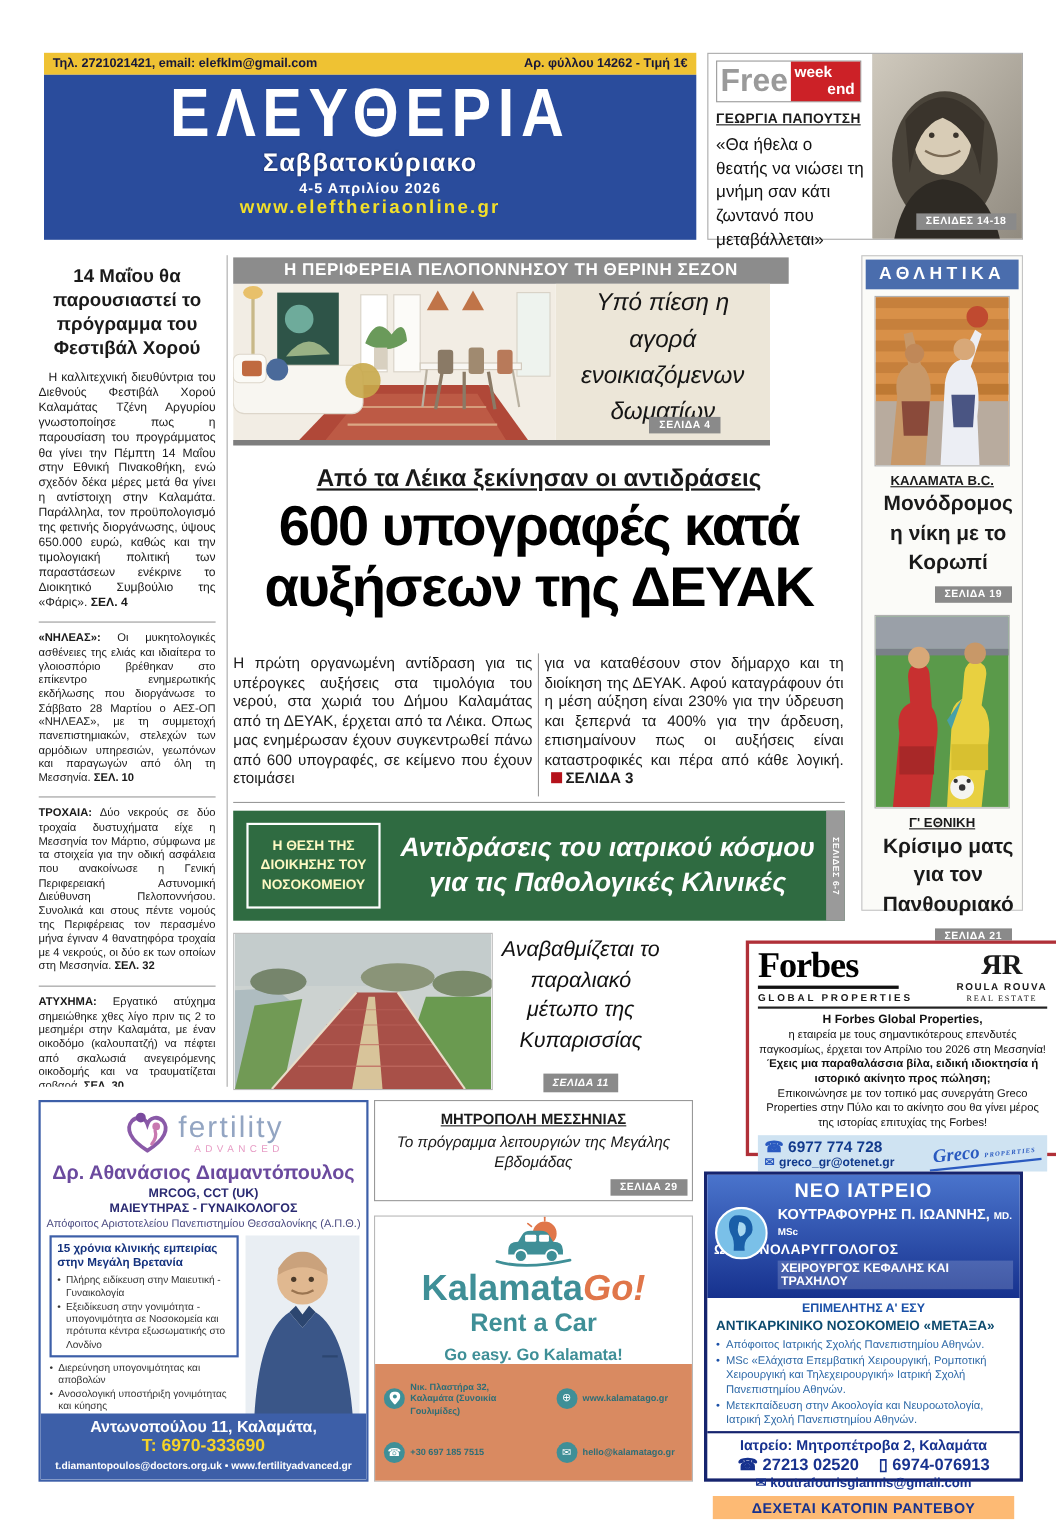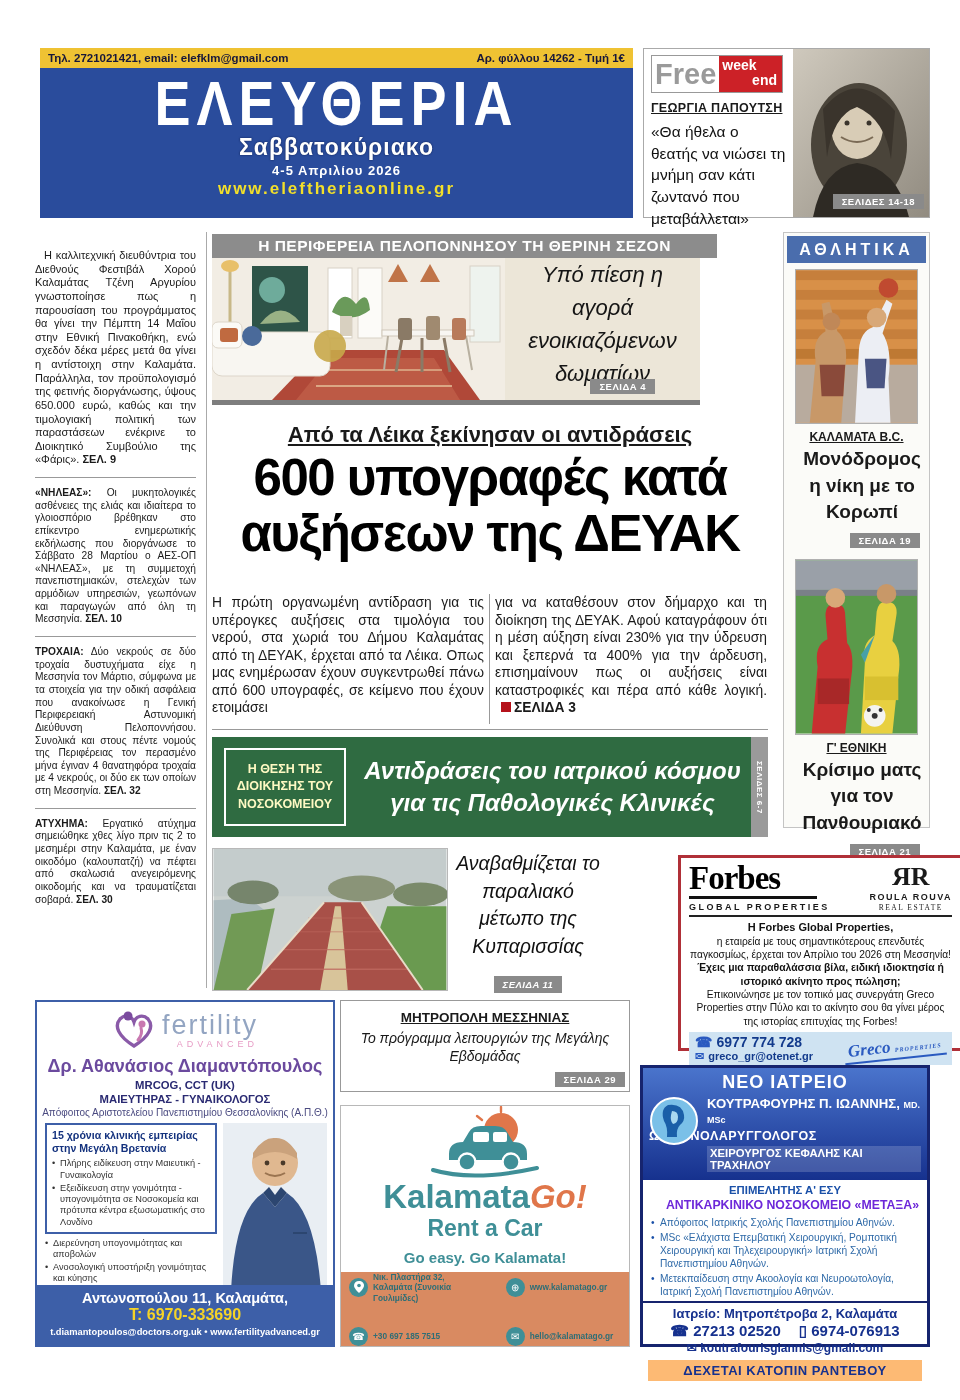--- a/index.html
+++ b/index.html
@@ -127,39 +127,39 @@
   .mt-title { font-size:14px; font-style:italic; line-height:1.3; margin-top:4px; }
   .mt-badge { position:absolute; right:4px; bottom:4px; }
 
   
   #kalamatago { position:absolute; left:340px; top:1105px; width:290px; height:242px; border:1px solid #b8b8b8; background:#fff;
     display:flex; flex-direction:column; align-items:center; }
   .kg-brand { font-size:33px; font-weight:bold; line-height:1; margin-top:2px; }
   .kg-a { color:#3f8f97; } .kg-b { color:#e0764a; font-style:italic; }
   .kg-sub { font-size:23px; color:#3f8f97; margin-top:2px; font-weight:bold; }
   .kg-slogan { font-size:15px; color:#3f8f97; font-weight:bold; margin-top:7px; }
-  .kg-footer { margin-top:auto; width:100%; background:#d98a61; padding:0 8px; display:grid;
+  .kg-footer { margin-top:auto; width:100%; background:#d98a61; padding:16px 8px; display:grid;
     grid-template-columns:1.15fr 1fr; row-gap:7px; column-gap:4px;gap:24px; }
   .kg-cell { display:flex; align-items:center; gap:5px; }
   .kg-ic { flex:0 0 19px; width:19px; height:19px; border-radius:50%; background:#3f8f97; color:#fff; font-size:10px;
     display:flex; align-items:center; justify-content:center; }
   .kg-txt { font-size:8.3px; font-weight:bold; color:#2e6e76; line-height:1.25; }
 
   
   #koutra { position:absolute; left:640px; top:1065px; width:290px; height:282px; border:3px solid #16246e; background:#fff; display:flex; flex-direction:column; }
   .ko-header { background:linear-gradient(180deg,#4a74cc,#16318e); color:#fff; padding:4px 6px 7px; position:relative; }
   .ko-h1 { text-align:center; font-size:18px; font-weight:bold; letter-spacing:1px; }
   .ko-icon { position:absolute; left:7px; top:29px; }
   .ko-name { margin-left:58px; font-size:13.2px; font-weight:bold; margin-top:3px; }
   .ko-ms { font-size:9px; }
   .ko-spec1 { font-size:12.5px; font-weight:bold; margin-top:3px; letter-spacing:.5px; }
   .ko-spec2 { margin-left:58px; font-size:11.3px; font-weight:bold; margin-top:3px; background:rgba(255,255,255,.18); display:inline-block; padding:1px 3px; }
   .ko-mid { padding:4px 8px 3px; }
   .ko-role { text-align:center; font-size:11.3px; font-weight:bold; color:#1a50a8; }
-  .ko-hosp { text-align:right; font-size:12.3px; font-weight:bold; color:#6d28d9; margin-top:2px; }
+  .ko-hosp { text-align:left; font-size:12.3px; font-weight:bold; color:#0c4a6e; margin-top:2px; }
   .ko-ul { list-style:none; margin-top:4px; }
   .ko-ul li { font-size:10.2px; color:#2f6aa8; line-height:1.28; padding-left:9px; position:relative; margin-top:2px; }
   .ko-ul li::before { content:"•"; position:absolute; left:0; color:#1a50a8; }
   .ko-contact { border-top:2px solid #16246e; text-align:center; padding:3px 4px 2px; }
   .ko-office { font-size:13px; font-weight:bold; color:#16318e; }
   .ko-phones { font-size:15px; font-weight:bold; color:#16318e; margin-top:1px; }
   .ko-phones .sp { display:inline-block; width:18px; }
   .ko-mail { font-size:12px; font-weight:bold; color:#16318e; margin-top:1px; }
   .ko-footer { margin:3px 5px 5px; background:#fdba74; text-align:center; font-size:13px; font-weight:bold; color:#16318e; padding:3px 0; letter-spacing:.5px; }
 </style>
@@ -207,23 +207,24 @@
         <path d="M48 88 Q 64 98 80 88" stroke="#7a6a55" stroke-width="2" fill="none"></path>
         <circle cx="54" cy="74" r="2.5" fill="#3a342c"></circle>
           <circle cx="76" cy="74" r="2.5" fill="#3a342c"></circle>
         <path d="M20 168 Q 30 118 64 114 Q 104 118 116 168 Z" fill="#2e2a24"></path>
       </svg>
       <span class="badge fw-badge">ΣΕΛΙΔΕΣ 14-18</span>
     </div>
   </div>
 
   <div id="leftcol">
+    <div class="lc-title">14 Μαΐου θα παρουσιαστεί το πρόγραμμα του Φεστιβάλ Χορού</div>
     <div class="lc-body">
       <span>Η καλλιτεχνική διευθύντρια του Διεθνούς Φεστιβάλ Χορού Καλαμάτας Τζένη Αργυρίου γνωστοποίησε πως η παρουσίαση του προγράμματος θα γίνει την Πέμπτη 14 Μαΐου στην Εθνική Πινακοθήκη, ενώ σχεδόν δέκα μέρες μετά θα γίνει η αντίστοιχη στην Καλαμάτα. Παράλληλα, τον προϋπολογισμό της φετινής διοργάνωσης, ύψους 650.000 ευρώ, καθώς και την τιμολογιακή πολιτική των παραστάσεων ενέκρινε το Διοικητικό Συμβούλιο της «Φάρις».</span>
-      <span class="lc-page">ΣΕΛ. 9</span>
+      <span class="lc-page">ΣΕΛ. 4</span>
     </div>
     <div class="lc-brief">
       <span class="lc-label">«ΝΗΛΕΑΣ»:</span>
       <span>Οι μυκητολογικές ασθένειες της ελιάς και ιδιαίτερα το γλοιοσπόριο βρέθηκαν στο επίκεντρο ενημερωτικής εκδήλωσης που διοργάνωσε το Σάββατο 28 Μαρτίου ο ΑΕΣ-ΟΠ «ΝΗΛΕΑΣ», με τη συμμετοχή πανεπιστημιακών, στελεχών των αρμόδιων υπηρεσιών, γεωπόνων και παραγωγών από όλη τη Μεσσηνία.</span>
       <span class="lc-page">ΣΕΛ. 10</span>
     </div>
     <div class="lc-brief">
       <span class="lc-label">ΤΡΟΧΑΙΑ:</span>
       <span>Δύο νεκρούς σε δύο τροχαία δυστυχήματα είχε η Μεσσηνία τον Μάρτιο, σύμφωνα με τα στοιχεία για την οδική ασφάλεια που ανακοίνωσε η Γενική Περιφερειακή Αστυνομική Διεύθυνση Πελοποννήσου. Συνολικά και στους πέντε νομούς της Περιφέρειας τον περασμένο μήνα έγιναν 4 θανατηφόρα τροχαία με 4 νεκρούς, οι δύο εκ των οποίων στη Μεσσηνία.</span>
       <span class="lc-page">ΣΕΛ. 32</span>

